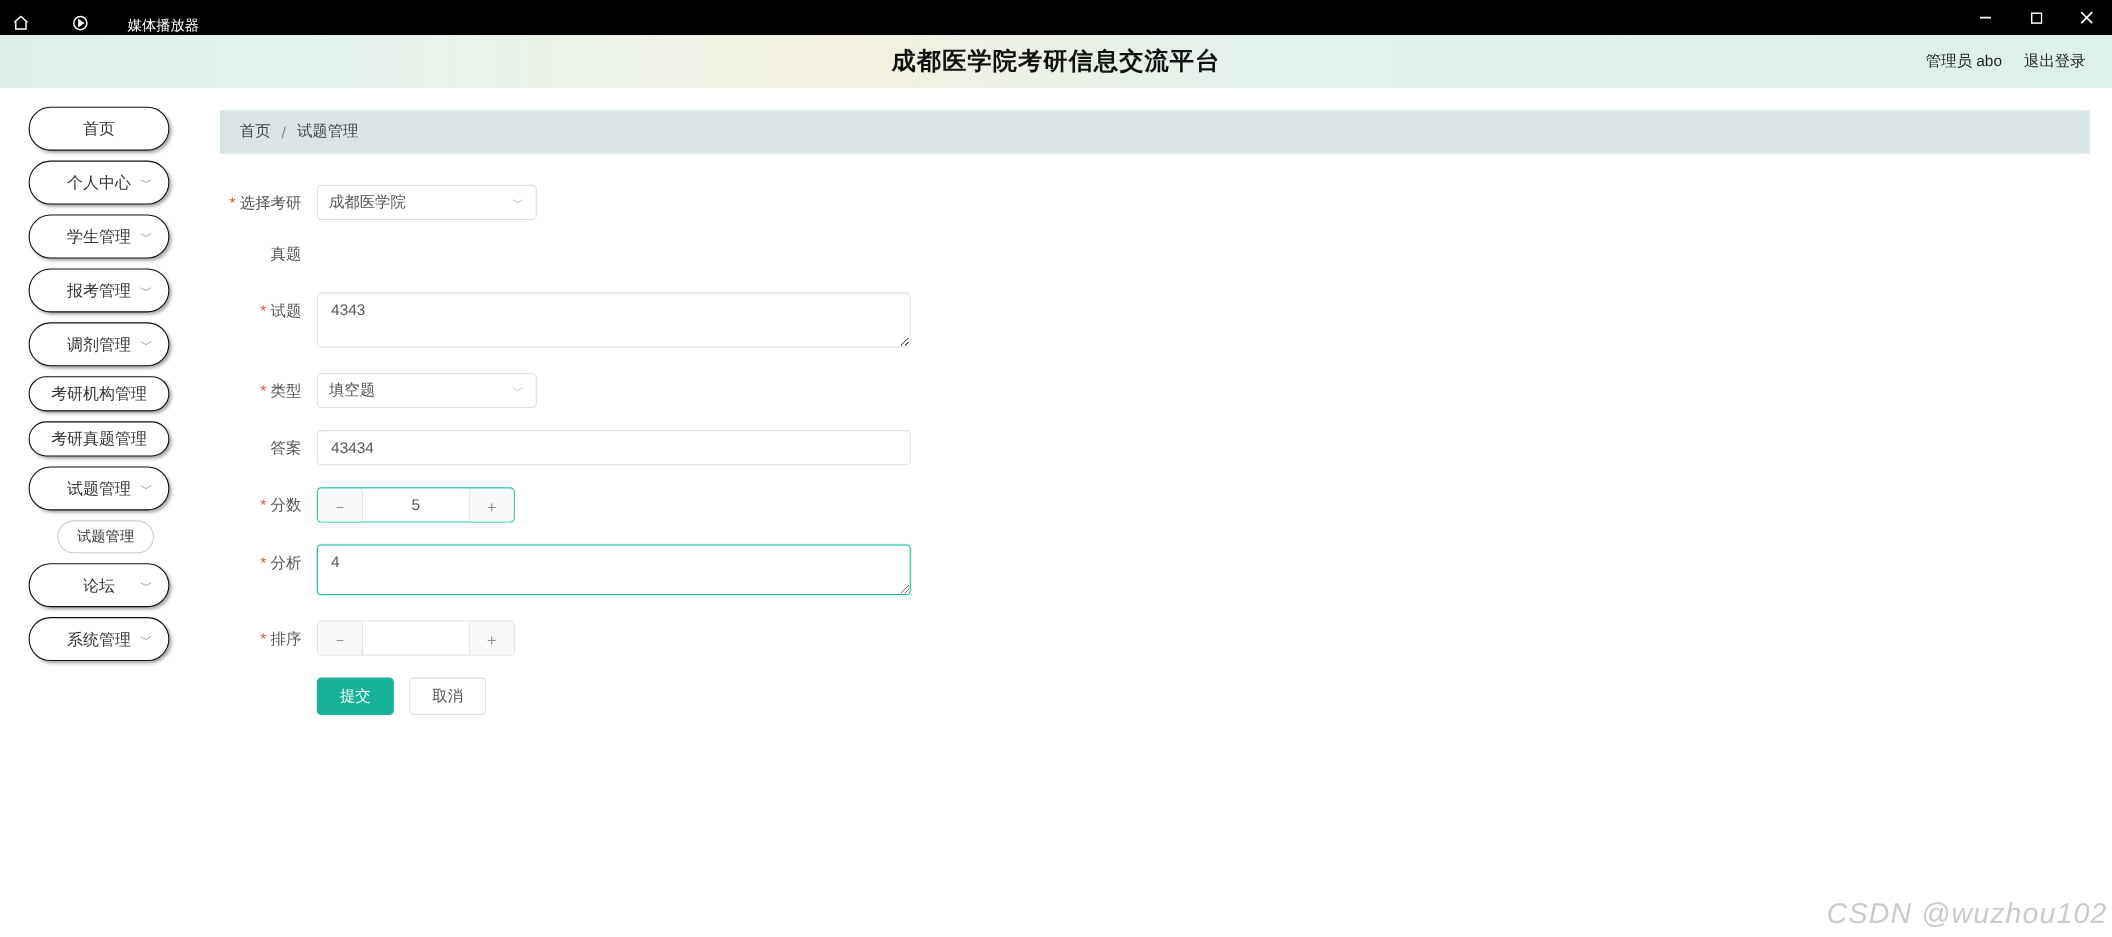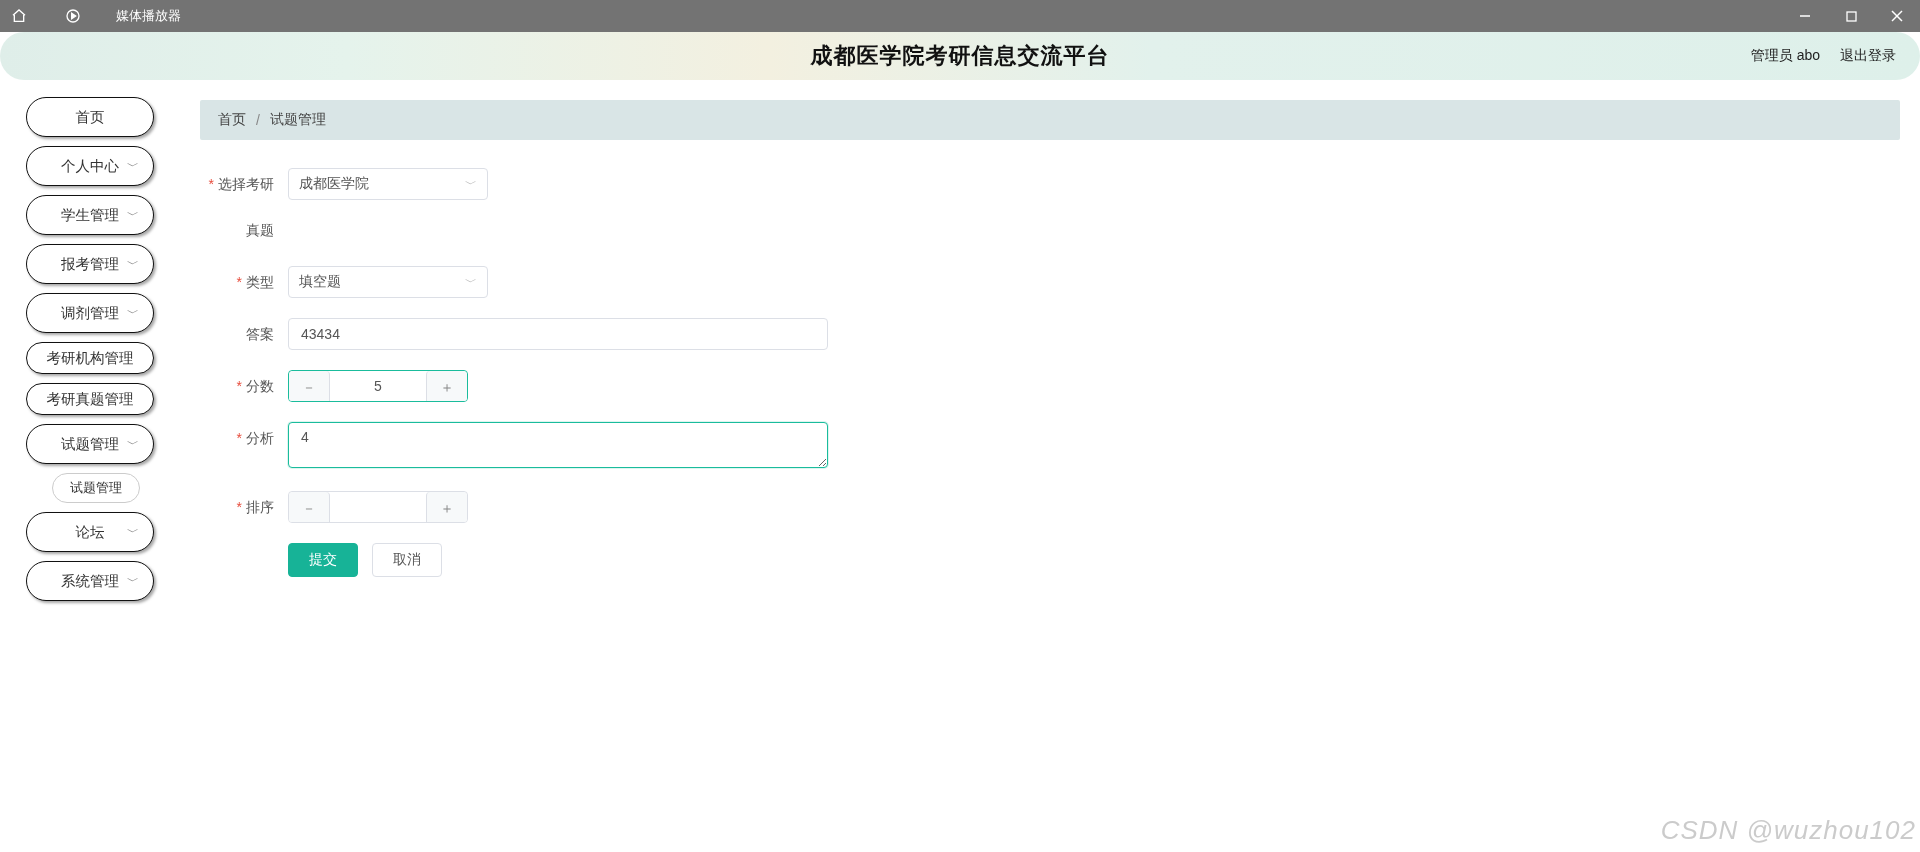--- a/index.html
+++ b/index.html
@@ -1,26 +1,26 @@
 <!DOCTYPE html>
 <html><head>
 <meta charset="utf-8">
 <style>
 * { box-sizing: border-box; margin: 0; padding: 0; }
 html, body { width: 100%; height: 100%; font-family: "Microsoft YaHei", "PingFang SC", sans-serif; font-size: 14px; color: #333; background: #fff; }
 
 
-.titlebar { height: 32px; background: #737373; color: #fff; display: flex; align-items: center; padding: 0 8px; position: relative; gap: 10px; }
+.titlebar { height: 32px; background: #000000; color: #fff; display: flex; align-items: flex-end; padding: 0 8px; position: relative; gap: 10px; }
 .titlebar .home, .titlebar .media { width: 22px; height: 22px; display: inline-flex; align-items: center; justify-content: center; margin-right: 22px; }
 .titlebar .app-name { font-size: 13px; }
 .titlebar .winctl { position: absolute; right: 0; top: 0; height: 32px; display: flex; }
 .titlebar .winctl div { width: 46px; height: 32px; display: flex; align-items: center; justify-content: center; }
 
 
-.header { height: 48px; background: linear-gradient(90deg, #dfeee9 0%, #e5f3ec 18%, #f3f0e0 40%, #e2f1ec 60%, #def0ea 100%); display: flex; align-items: center; position: relative; border-radius: 24px; }
+.header { height: 48px; background: linear-gradient(90deg, #dfeee9 0%, #e5f3ec 18%, #f3f0e0 40%, #e2f1ec 60%, #def0ea 100%); display: flex; align-items: center; position: relative; }
 .header .title { flex: 1; text-align: center; font-size: 22px; font-weight: 700; color: #111; letter-spacing: 1px; }
 .header .user-area { position: absolute; right: 24px; display: flex; gap: 20px; font-size: 14px; color: #222; }
 .header .user-area span { cursor: pointer; }
 
 
 .shell { display: flex; height: calc(100% - 80px); width: 100%; }
 .sidebar { width: 180px; padding: 8px 0 24px 0; overflow-y: auto; }
 .main { flex: 1; background: #fff; overflow: auto; }
 
 
@@ -175,20 +175,26 @@
             <span class="arrow">﹀</span>
           </div>
         </div>
       </div>
 
       <div class="form-row tight-top">
         <div class="form-label"><span>真题</span></div>
         <div class="form-ctl static-text"></div>
       </div>
 
+      <div class="form-row">
+        <div class="form-label"><span class="req">*</span><span>试题</span></div>
+        <div class="form-ctl">
+          <textarea class="el-textarea" style="">4343</textarea>
+        </div>
+      </div>
 
       <div class="form-row">
         <div class="form-label"><span class="req">*</span><span>类型</span></div>
         <div class="form-ctl">
           <div class="el-select">
             <span>填空题</span>
             <span class="arrow">﹀</span>
           </div>
         </div>
       </div>

